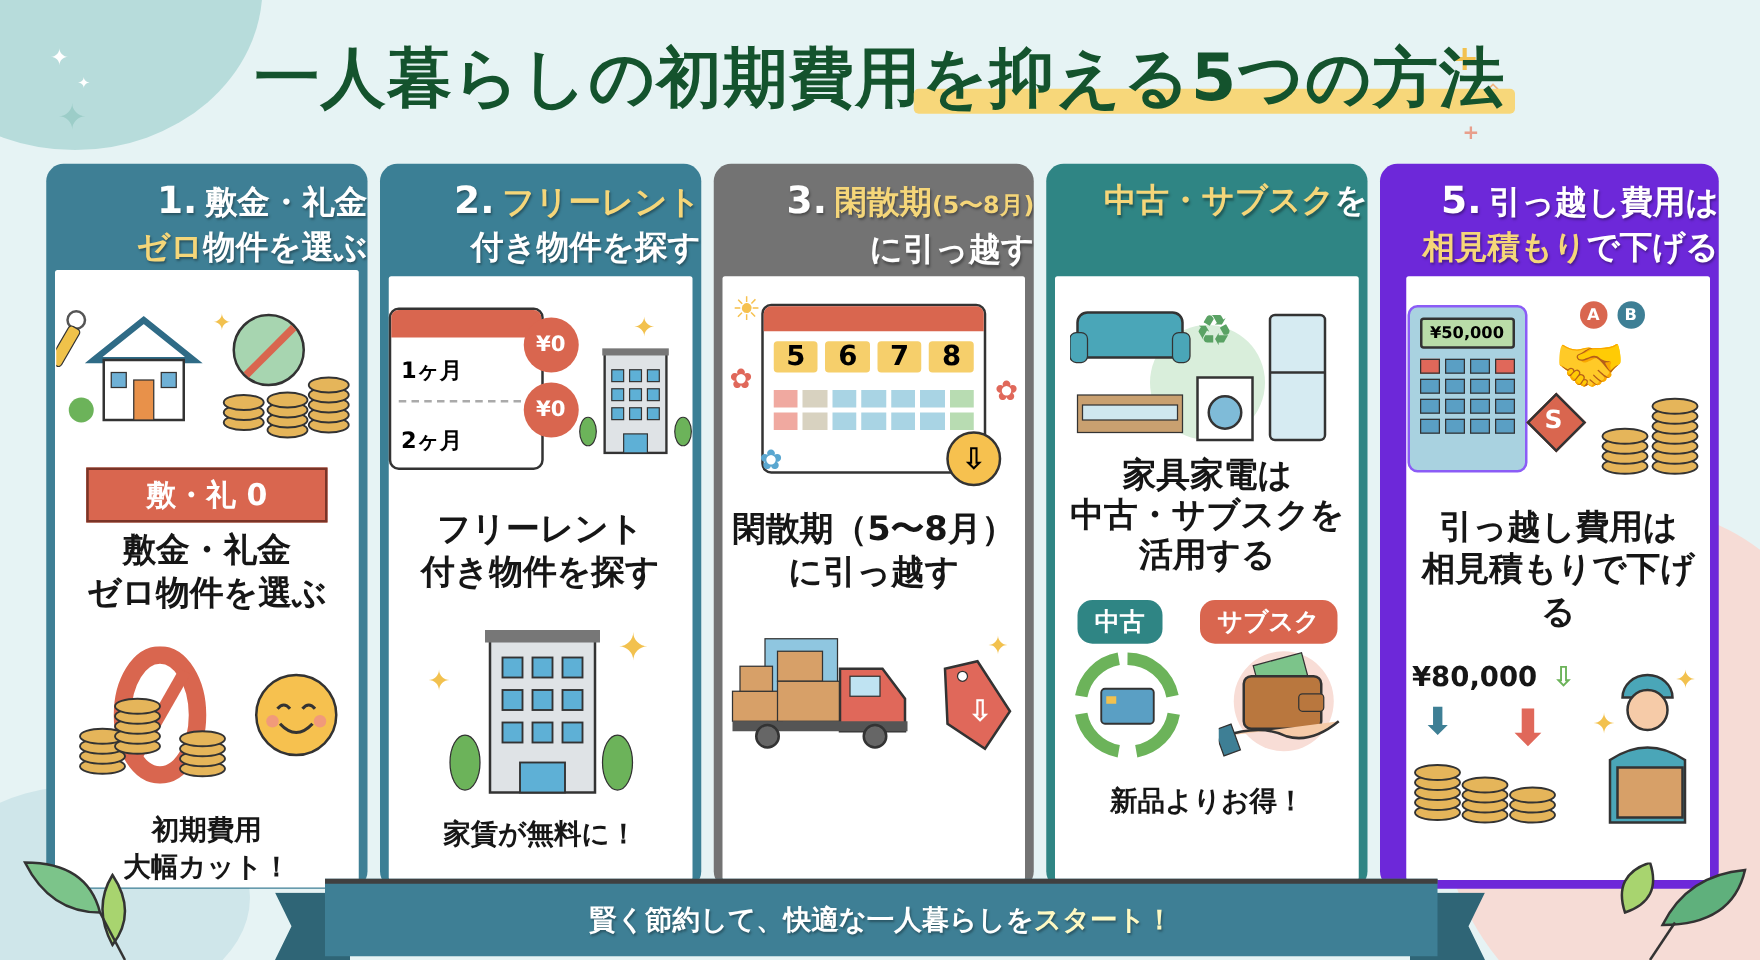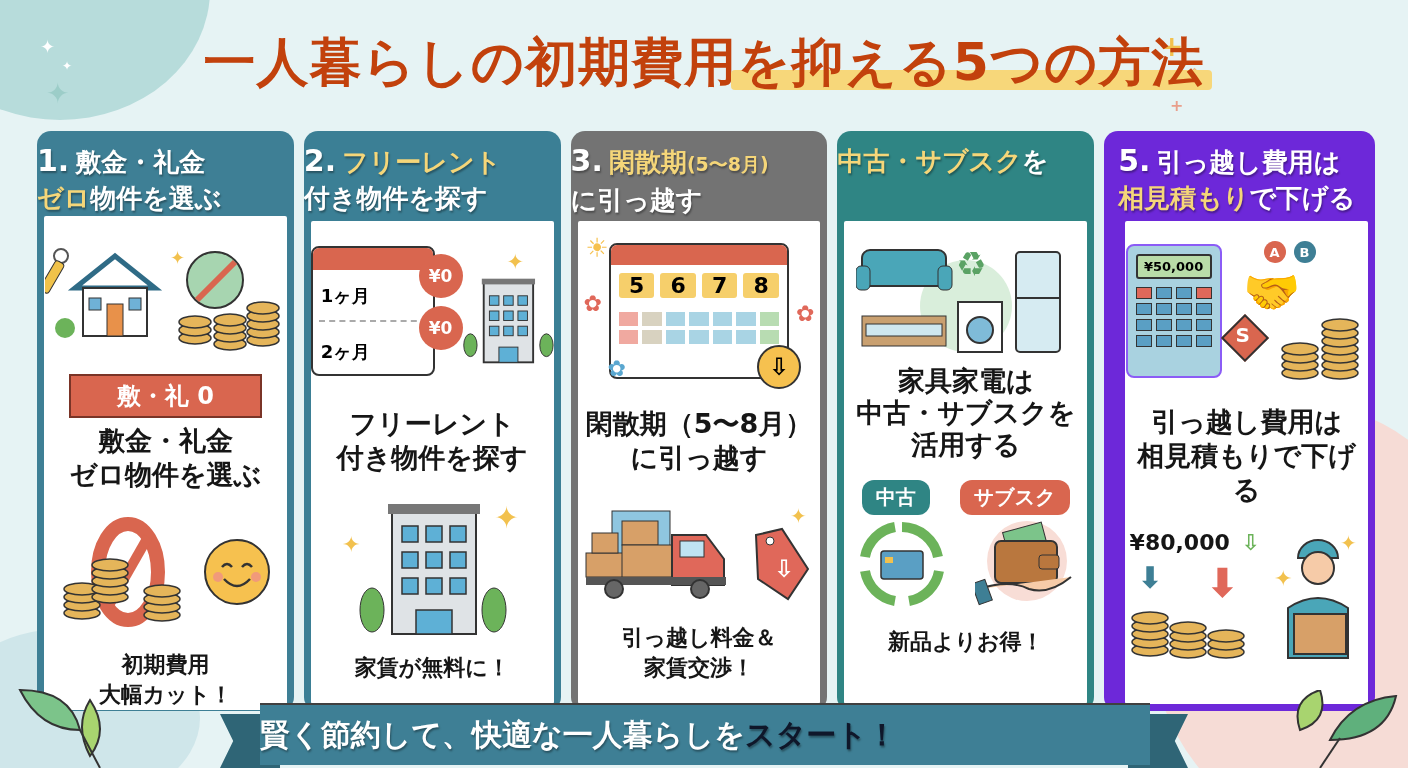--- a/index.html
+++ b/index.html
@@ -10,36 +10,36 @@
     position: relative;
   }
   .bg-blob-tl { position: absolute; left: -90px; top: -140px; width: 300px; height: 260px; border-radius: 50%; background: #b7dcdb; }
   .bg-blob-bl { position: absolute; left: -60px; bottom: -40px; width: 260px; height: 180px; border-radius: 50%; background: #cfe6ea; }
   .bg-blob-br { position: absolute; right: -80px; bottom: -60px; width: 340px; height: 420px; border-radius: 50%; background: #f6dcd6; }
   .sparkle { position: absolute; color: #9ccdc8; font-size: 18px; line-height: 1; }
 
   .title-wrap { position: absolute; left: 0; top: 28px; width: 1408px; text-align: center; }
   .title {
     display: inline-block; position: relative;
-    font-size: 52px; font-weight: bold; color: #c2410c; letter-spacing: 1px;
+    font-size: 52px; font-weight: bold; color: #14532d; letter-spacing: 1px;
   }
   .title .hl { position: relative; z-index: 1; }
   .title .hl::after {
     content: ""; position: absolute; left: -6px; right: -8px; bottom: 2px; height: 20px;
     background: #f7d77a; border-radius: 4px; z-index: -1;
   }
   .deco { position: absolute; font-weight: bold; }
 
   .cards { position: absolute; left: 37px; top: 131px; width: 1338px; height: 580px; display: flex; gap: 10px; }
   .card {
     flex: 1; border-radius: 14px; position: relative; overflow: hidden;
     display: flex; flex-direction: column;
   }
   .card-head {
-    height: 90px; color: #fff; text-align: left; padding-top: 12px;
+    height: 90px; color: #fff; text-align: right; padding-top: 12px;
     font-weight: bold; font-size: 26px; line-height: 36px;
     text-shadow: 1px 2px 2px rgba(0,0,0,0.35);
   }
   .card-head .num { font-size: 30px; margin-right: 6px; }
   .card-head .yl { color: #f5d679; }
   .card-head .small { font-size: 19px; }
   .card-body {
     flex: 1; margin: 0 7px 7px 7px; background: #fff; border-radius: 2px;
     display: flex; flex-direction: column; align-items: center; padding-top: 10px;
   }
@@ -57,26 +57,26 @@
   .c5 { background: #6d28d9; padding-left: 14px; }
 
   .ribbon {
     background: #d9664f; color: #fff; font-weight: bold; font-size: 24px;
     padding: 4px 46px; margin-top: 0; position: relative; border: 2px solid #7a3427;
   }
   .badge-pill { padding: 4px 14px; border-radius: 12px; color: #fff; font-weight: bold; font-size: 20px; }
 
   .banner {
     position: absolute; left: 260px; top: 703px; width: 890px; height: 62px;
-    background: #3e7f95; color: #fff; font-weight: bold; font-size: 30px;
-    display: flex; align-items: center; 
+    background: #3e7f95; color: #fff; font-weight: bold; font-size: 22px;
+    display: flex; align-items: center; justify-content: center;
     text-shadow: 1px 2px 2px rgba(0,0,0,0.35);
-    border-top: 2px solid #404040;
-  }
-  .banner .yl { color: #0f172a; font-family: Liberation Mono, monospace; }
+    border-top: 4px solid #404040;
+  }
+  .banner .yl { color: #fef9c3; font-family: Liberation Mono, monospace; }
   .banner-tail { position: absolute; top: 714px; width: 60px; height: 54px; background: #2f6576; }
   .banner-tail.l { left: 220px; clip-path: polygon(0 0, 100% 0, 100% 100%, 0 100%, 22% 50%); }
   .banner-tail.r { right: 220px; clip-path: polygon(0 0, 100% 0, 78% 50%, 100% 100%, 0 100%); }
   .leaf { position: absolute; }
 </style>
 </head>
 <body>
 
 <div class="bg-blob-tl"></div>
 <div class="bg-blob-bl"></div>
@@ -291,24 +291,20 @@
           <circle cx="32" cy="84" r="9" fill="#666" stroke="#333" stroke-width="2"></circle>
           <circle cx="118" cy="84" r="9" fill="#666" stroke="#333" stroke-width="2"></circle>
         </svg>
         <svg width="70" height="100" viewBox="0 0 70 100">
           <text x="44" y="18" fill="#f2c14e" font-size="20">✦</text>
           <path d="M10 30 l26 -6 l26 40 l-20 30 l-30 -20 z" fill="#e0685a" stroke="#333" stroke-width="2"></path>
           <circle cx="24" cy="36" r="4" fill="#fff" stroke="#333"></circle>
           <text x="28" y="72" fill="#fff" font-size="24" font-weight="bold">⇩</text>
         </svg>
       </div>
-      <div class="sub-caption">
-        <div>引っ越し料金＆</div>
-        <div>家賃交渉！</div>
-      </div>
     </div>
   </div>
 
   <div class="card c4">
     <div class="card-head">
       <div><span class="yl">中古・サブスク</span><span>を</span></div>
     </div>
     <div class="card-body">
       <div class="illus" style="height:130px;">
         <svg width="220" height="120" viewBox="0 0 220 120">

